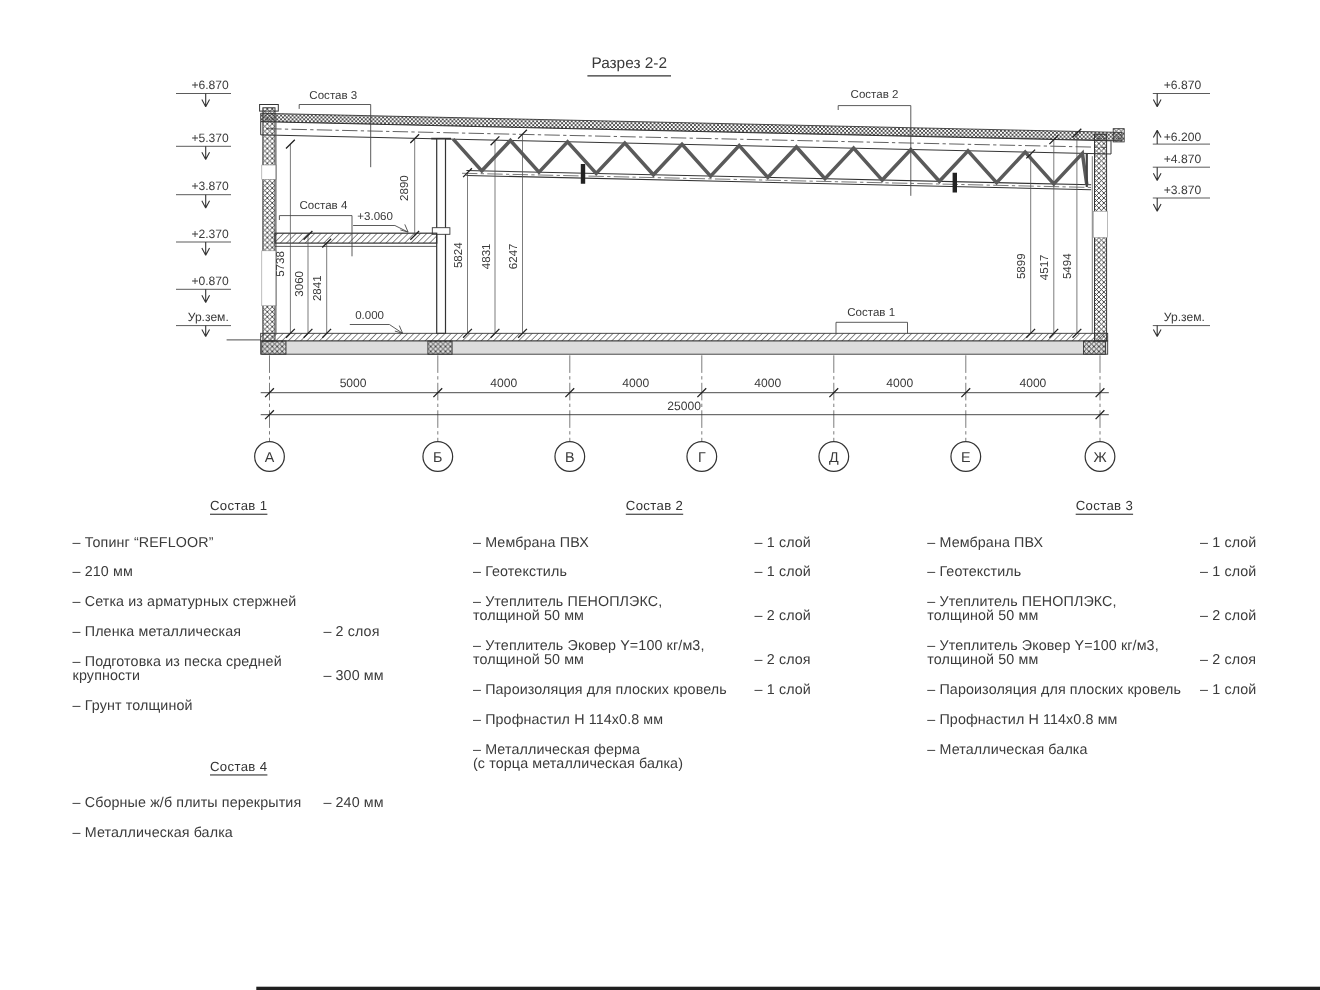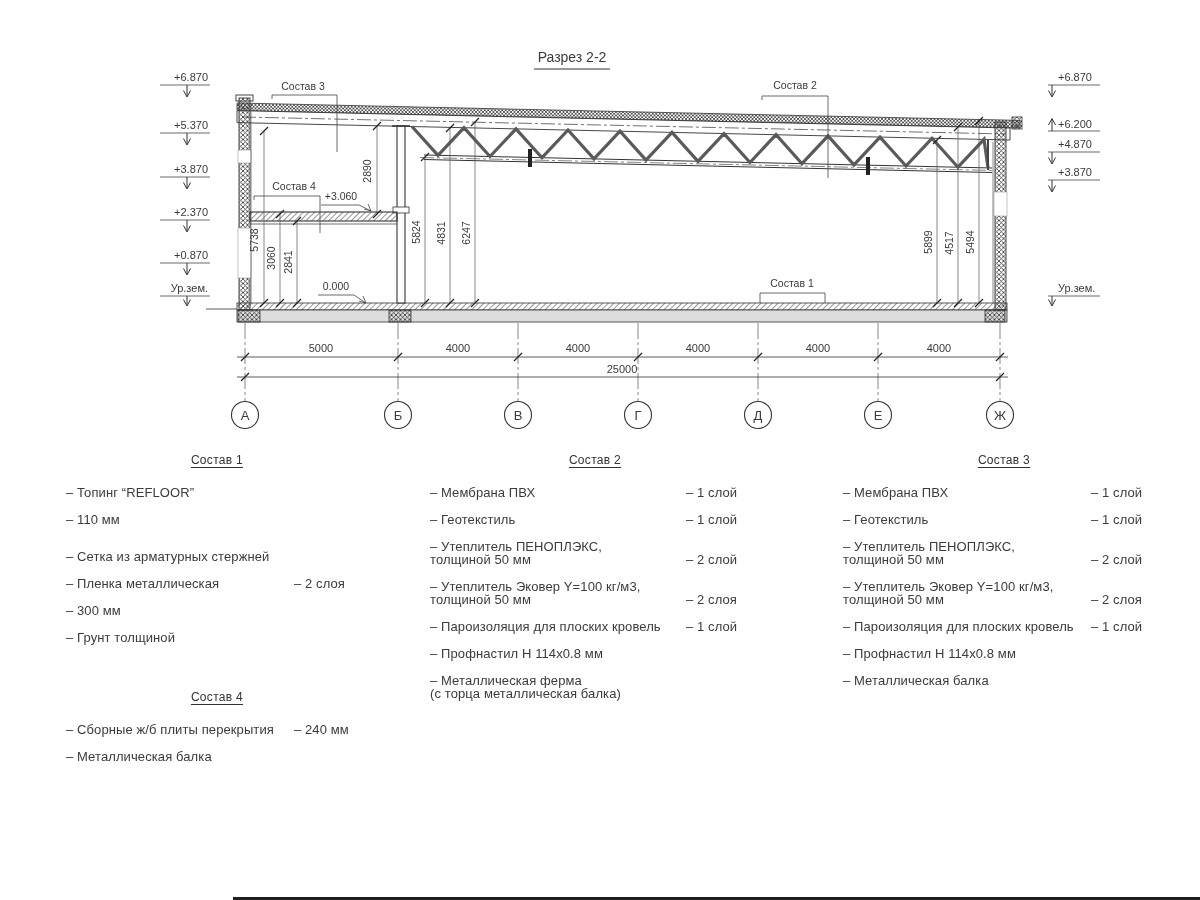--- a/index.html
+++ b/index.html
@@ -169,31 +169,33 @@
 </svg>
 
 
 <div class="comp" style="left:66px;top:453px;width:302px">
   <div class="comp-title">Состав 1</div>
   <div class="item">
     <div class="t">– Топинг “REFLOOR”</div>
     <div class="v"></div>
   </div>
   <div class="item">
-    <div class="v">– 110 мм</div>
-  </div>
-  <div class="item" style="margin-top:24px">
+    <div class="v">– 210 мм</div>
+  </div>
+  <div class="item" style="margin-top:14px">
     <div class="t">– Сетка из арматурных стержней</div>
     <div class="v"></div>
   </div>
   <div class="item">
     <div class="t">– Пленка металлическая</div>
     <div class="v">– 2 слоя</div>
   </div>
   <div class="item">
+    <div class="t">– Подготовка из песка средней
+крупности</div>
     <div class="v">– 300 мм</div>
   </div>
   <div class="item">
     <div class="t">– Грунт толщиной</div>
     <div class="v"></div>
   </div>
 </div>
 
 <div class="comp" style="left:66px;top:690px;width:302px">
   <div class="comp-title">Состав 4</div>

